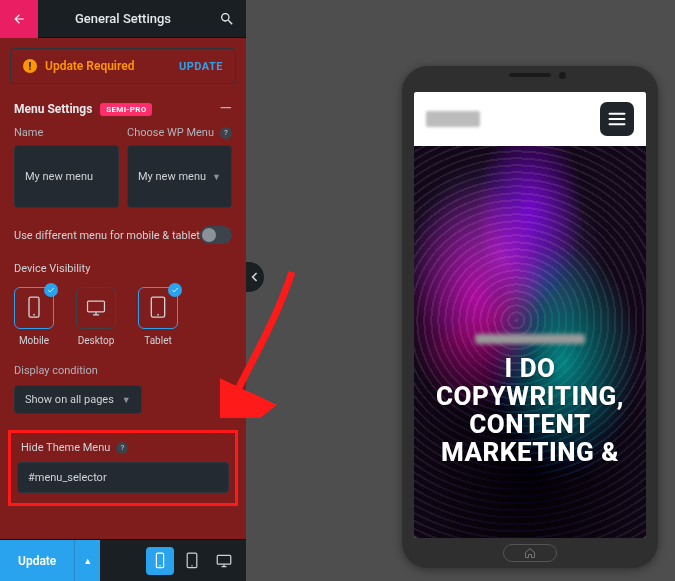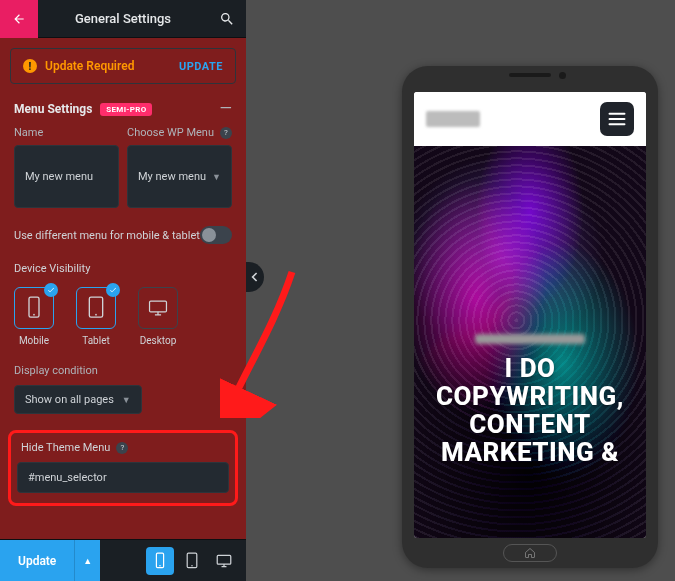--- a/index.html
+++ b/index.html
@@ -37,21 +37,21 @@
 .devices{display:flex;gap:22px}
 .dev{display:flex;flex-direction:column;align-items:center;gap:6px;cursor:pointer}
 .dev-box{width:40px;height:42px;border:1px solid #3b434c;border-radius:6px;display:flex;align-items:center;justify-content:center;position:relative}
 .dev-box.active{border-color:#2aa3ef}
 .dev-box .tick{position:absolute;top:-5px;right:-5px;width:14px;height:14px;border-radius:50%;background:#2aa3ef;display:flex;align-items:center;justify-content:center}
 .dev-box .tick svg{width:8px;height:8px}
 .dev-ico{width:20px;height:26px}
 .dev-label{color:#cfd3d7;font-size:10px}
 .cond{padding:14px 14px 4px 14px}
 .small-select{display:inline-flex;align-items:center;gap:8px;background:#232a31;border:1px solid #2d343b;border-radius:4px;padding:7px 10px;font-size:11px;color:#cfd3d7;cursor:pointer;margin-top:8px}
-.highlight-wrap{margin:12px 8px 4px 8px;border:3px solid #ff1a1a;border-radius:8px;padding:8px 6px 10px 6px}
+.highlight-wrap{margin:12px 8px 4px 8px;border:3px solid #ff1a1a;border-radius:0;padding:8px 6px 10px 6px}
 .hide-label{color:#cfd3d7;font-size:11px;display:flex;align-items:center;gap:6px;padding:0 4px 8px 4px}
 .sel-input{background:#232a31;border:1px solid #2d343b;border-radius:4px;width:100%;font-size:11px;color:#cfd3d7;padding:8px 10px}
 .bottombar{height:42px;background:#1a1f24;display:flex;align-items:stretch;border-top:1px solid #0d0f12}
 .update-btn{background:#2aa3ef;color:#fff;font-size:12px;font-weight:600;display:flex;align-items:center;justify-content:center;padding:0 18px;cursor:pointer}
 .update-arrow{width:26px;background:#2aa3ef;border-left:1px solid rgba(0,0,0,.15);display:flex;align-items:center;justify-content:center;cursor:pointer;color:#fff;font-size:9px}
 .spacer{flex:1}
 .dev-toggles{display:flex;align-items:center;gap:4px;padding-right:8px}
 .dtgl{width:28px;height:28px;border-radius:4px;display:flex;align-items:center;justify-content:center;cursor:pointer}
 .dtgl.active{background:#2aa3ef}
 .dtgl svg{width:16px;height:18px}
@@ -148,42 +148,42 @@
               </svg>
             <span class="tick">
                 <svg viewBox="0 0 24 24">
                   <path fill="#fff" d="M9 16.2 4.8 12l-1.4 1.4L9 19 21 7l-1.4-1.4z"></path>
                 </svg>
               </span>
           </div>
           <span class="dev-label">Mobile</span>
         </div>
         <div class="dev">
+          <div class="dev-box">
+            <svg class="dev-ico" viewBox="0 0 26 22">
+                <rect x="2" y="2" width="22" height="14" rx="1.5" fill="none" stroke="#cfd3d7" stroke-width="1.6"></rect>
+                <path d="M9 20h8M13 16v4" stroke="#cfd3d7" stroke-width="1.6"></path>
+              </svg>
+          </div>
+          <span class="dev-label">Desktop</span>
+        </div>
+        <div class="dev">
           <div class="dev-box active">
             <svg class="dev-ico" viewBox="0 0 24 30">
                 <rect x="4" y="2" width="16" height="24" rx="2" fill="none" stroke="#cfd3d7" stroke-width="1.6"></rect>
                 <circle cx="12" cy="23" r="1" fill="#cfd3d7"></circle>
               </svg>
             <span class="tick">
                 <svg viewBox="0 0 24 24">
                   <path fill="#fff" d="M9 16.2 4.8 12l-1.4 1.4L9 19 21 7l-1.4-1.4z"></path>
                 </svg>
               </span>
           </div>
           <span class="dev-label">Tablet</span>
         </div>
-        <div class="dev">
-          <div class="dev-box">
-            <svg class="dev-ico" viewBox="0 0 26 22">
-                <rect x="2" y="2" width="22" height="14" rx="1.5" fill="none" stroke="#cfd3d7" stroke-width="1.6"></rect>
-                <path d="M9 20h8M13 16v4" stroke="#cfd3d7" stroke-width="1.6"></path>
-              </svg>
-          </div>
-          <span class="dev-label">Desktop</span>
-        </div>
       </div>
     </div>
 
     <div class="cond">
       <div class="label">Display condition</div>
       <div class="small-select">
         <span>Show on all pages</span>
         <span class="chev">▼</span>
       </div>
     </div>

